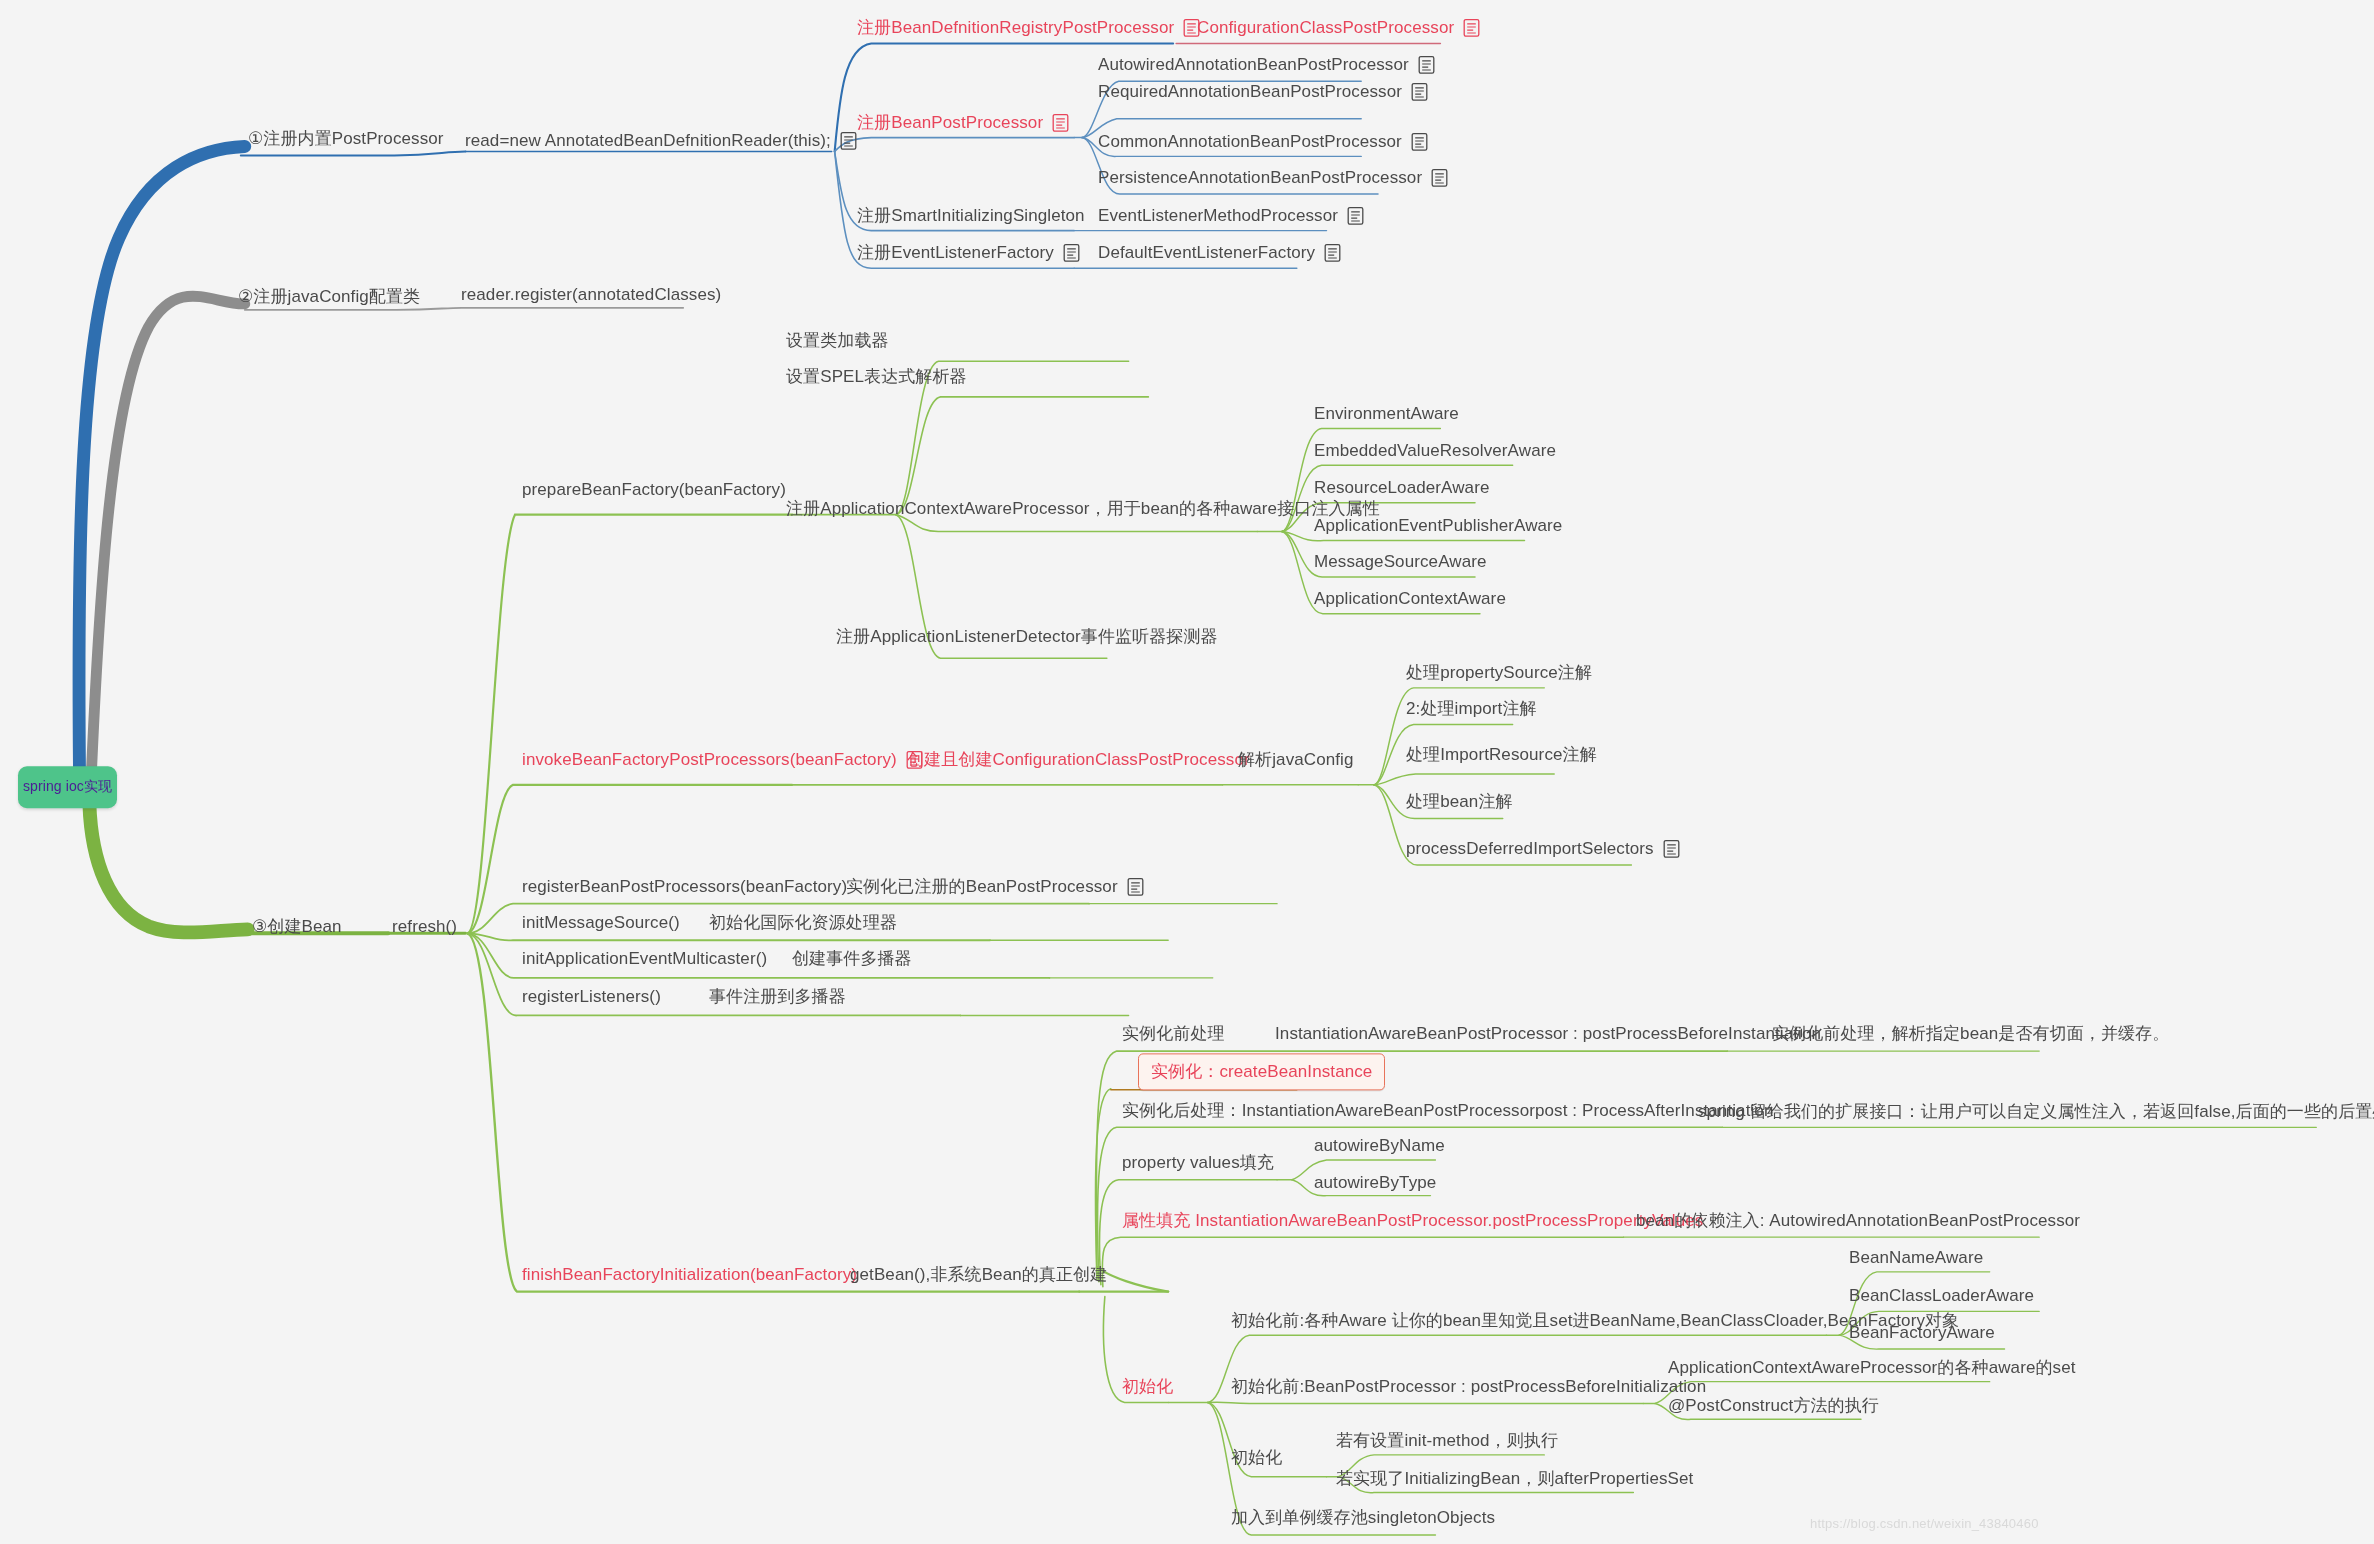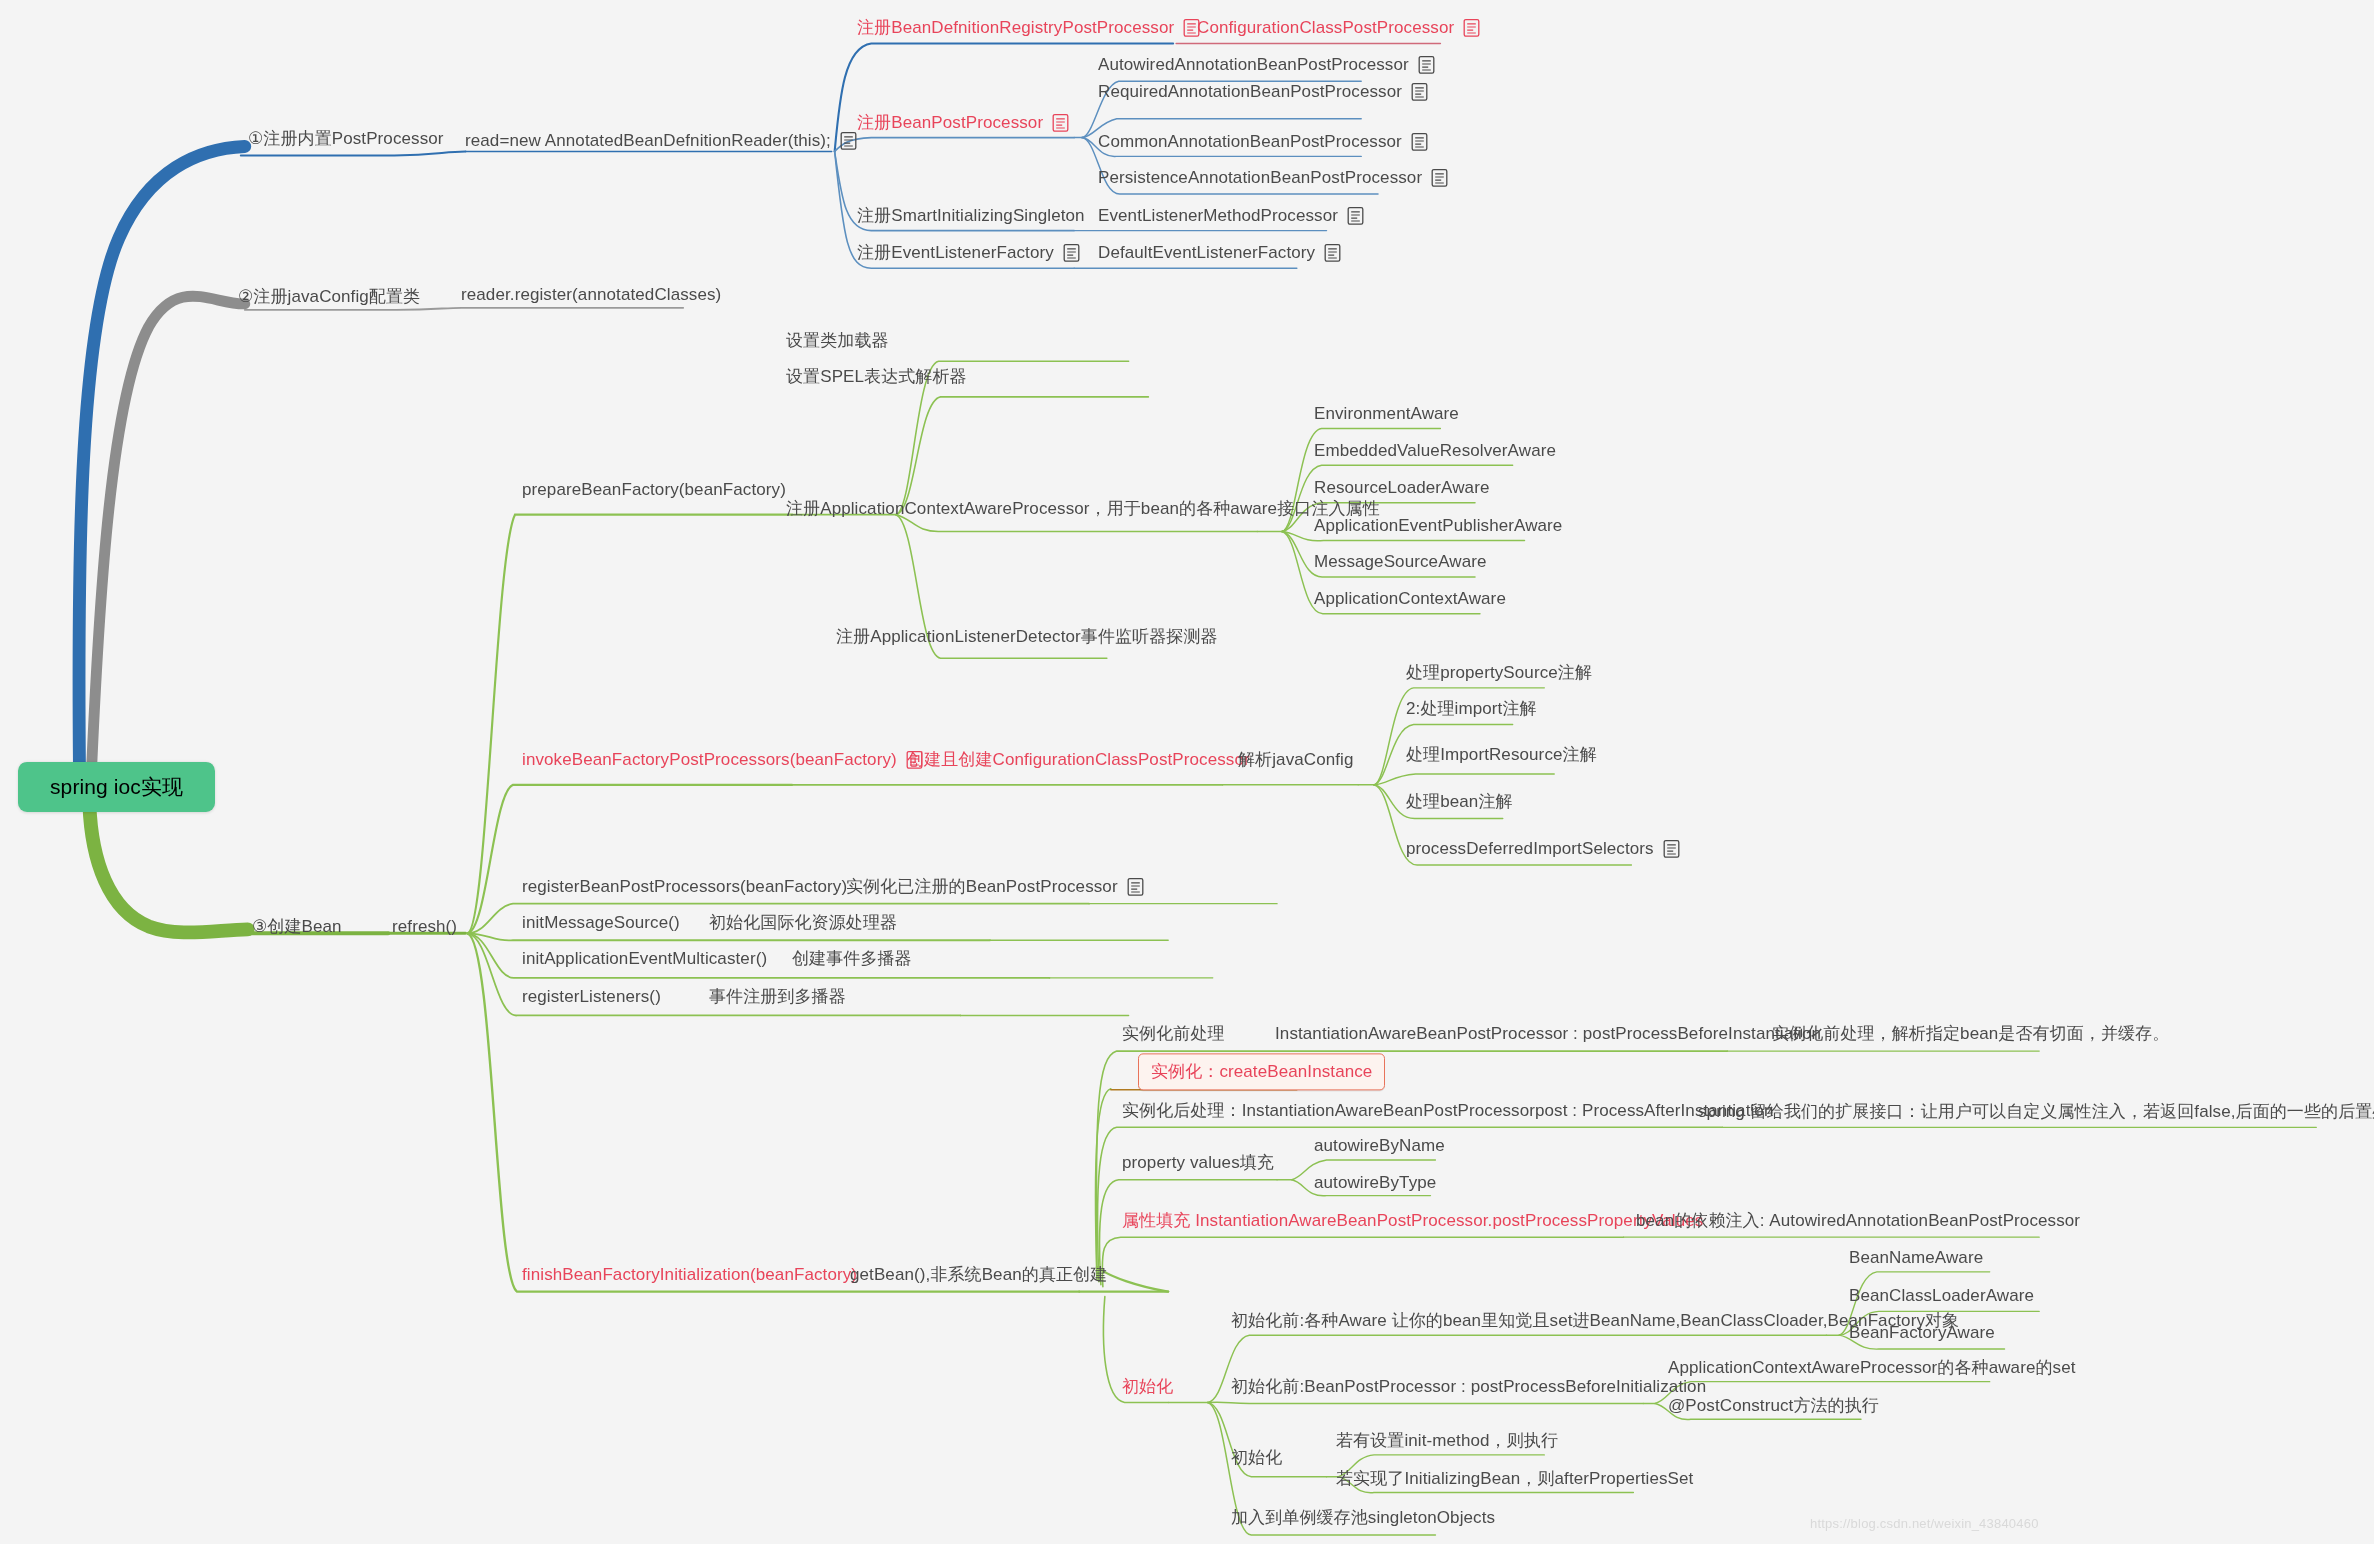--- a/index.html
+++ b/index.html
@@ -36,24 +36,24 @@
     display: flex;
     align-items: center;
     gap: 9px;
     transform: translateY(-50%);
   }
   .node.red      { color: #e8445a; }
 
   
   .node.root {
     background: #4ec48a;
-    color: #000000;
+    color: #4c1d95;
     border-radius: 9px;
-    padding: 12px 32px;
-    font-size: 21px;
+    padding: 12px 5px;
+    font-size: 14px;
     box-shadow: 0 1px 3px rgba(0,0,0,0.12);
     transform: translateY(-50%);
   }
   
   .node.boxed {
     border: 1.6px solid #e8735a;
     background: #fdf3ef;
     border-radius: 5px;
     padding: 7px 12px;
     box-shadow: 0 1px 0 rgba(0,0,0,0.07);

